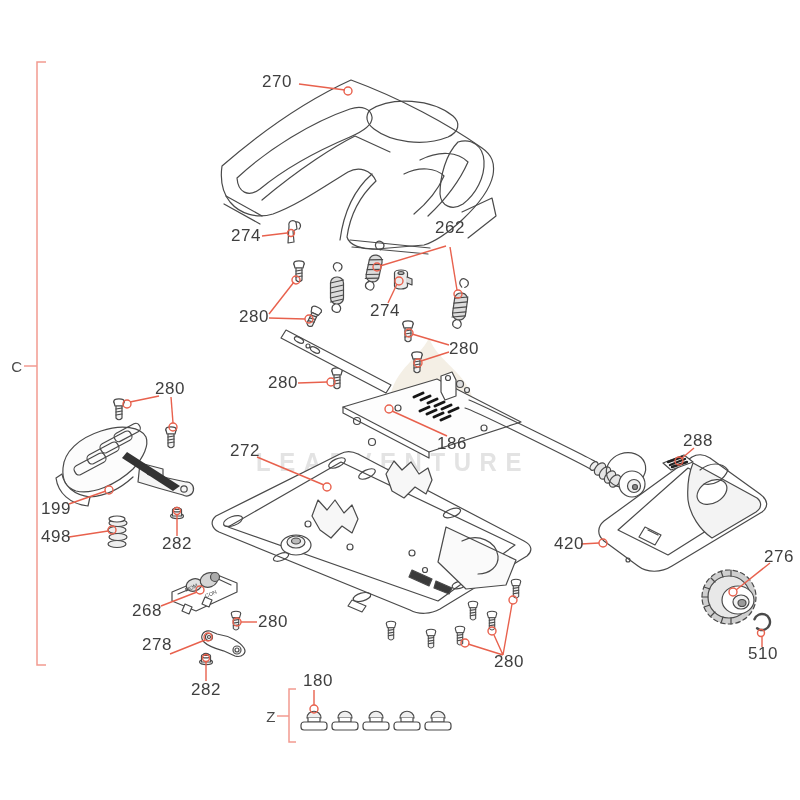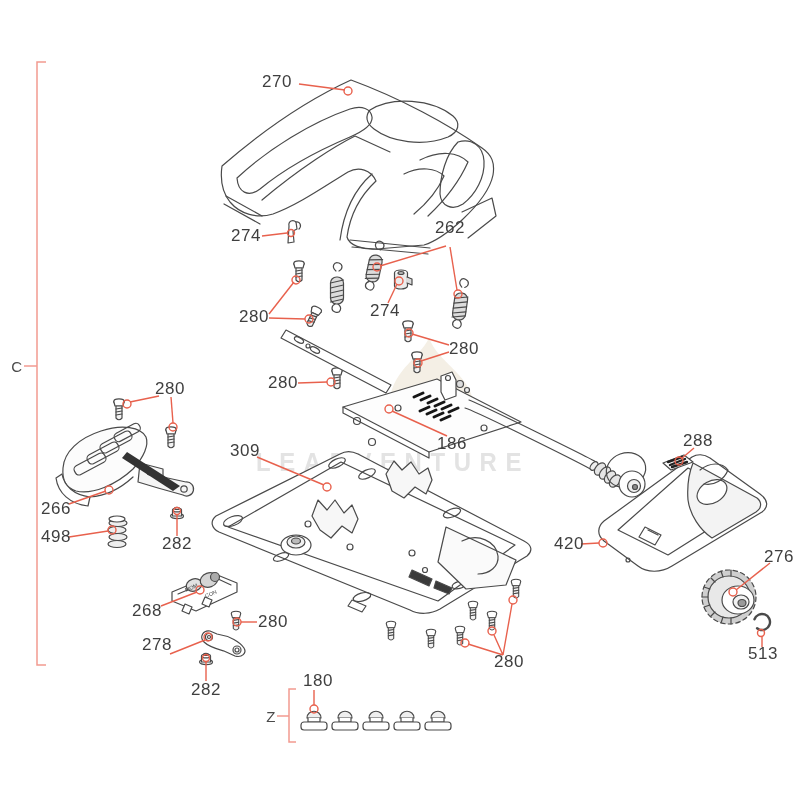--- a/index.html
+++ b/index.html
@@ -315,27 +315,27 @@
   <div class="lbl" style="left:277px;top:82px">270</div>
   <div class="lbl" style="left:246px;top:236px">274</div>
   <div class="lbl" style="left:450px;top:228px">262</div>
   <div class="lbl" style="left:254px;top:317px">280</div>
   <div class="lbl" style="left:385px;top:311px">274</div>
   <div class="lbl" style="left:283px;top:383px">280</div>
   <div class="lbl" style="left:464px;top:349px">280</div>
   <div class="lbl" style="left:170px;top:389px">280</div>
   <div class="lbl" style="left:452px;top:444px">186</div>
   <div class="lbl" style="left:698px;top:441px">288</div>
-  <div class="lbl" style="left:245px;top:451px">309</div>
-  <div class="lbl" style="left:56px;top:509px">266</div>
+  <div class="lbl" style="left:245px;top:451px">272</div>
+  <div class="lbl" style="left:56px;top:509px">199</div>
   <div class="lbl" style="left:56px;top:537px">498</div>
   <div class="lbl" style="left:177px;top:544px">282</div>
   <div class="lbl" style="left:569px;top:544px">420</div>
   <div class="lbl" style="left:779px;top:557px">276</div>
-  <div class="lbl" style="left:763px;top:654px">513</div>
+  <div class="lbl" style="left:763px;top:654px">510</div>
   <div class="lbl" style="left:147px;top:611px">268</div>
   <div class="lbl" style="left:273px;top:622px">280</div>
   <div class="lbl" style="left:157px;top:645px">278</div>
   <div class="lbl" style="left:206px;top:690px">282</div>
   <div class="lbl" style="left:509px;top:662px">280</div>
   <div class="lbl" style="left:318px;top:681px">180</div>
   <div class="lbl grp" style="left:17px;top:366px">C</div>
   <div class="lbl grp" style="left:271px;top:716px">Z</div>
 </div>
 

